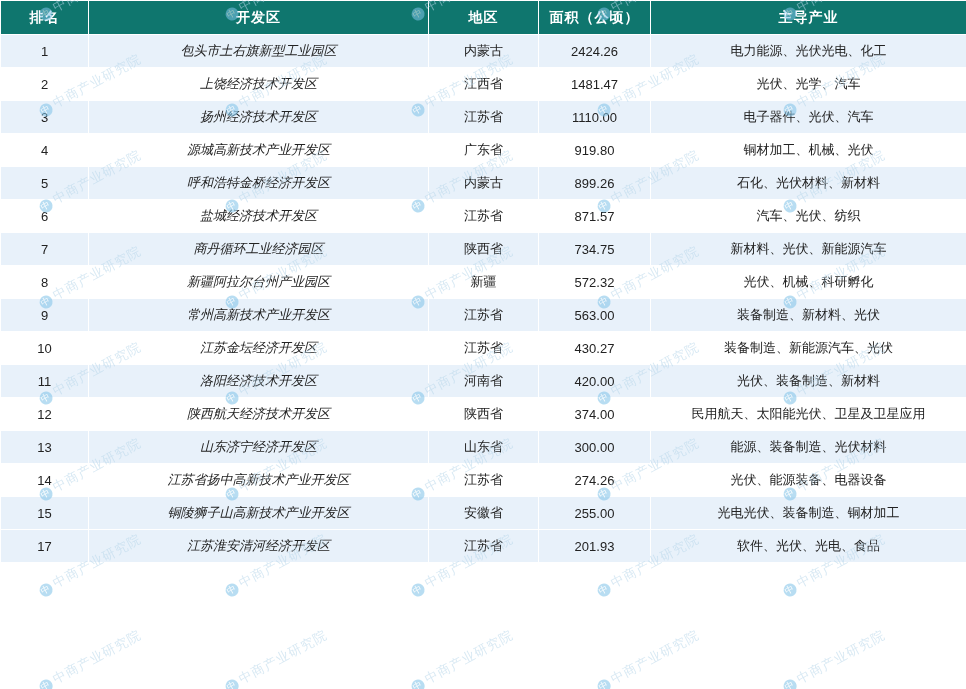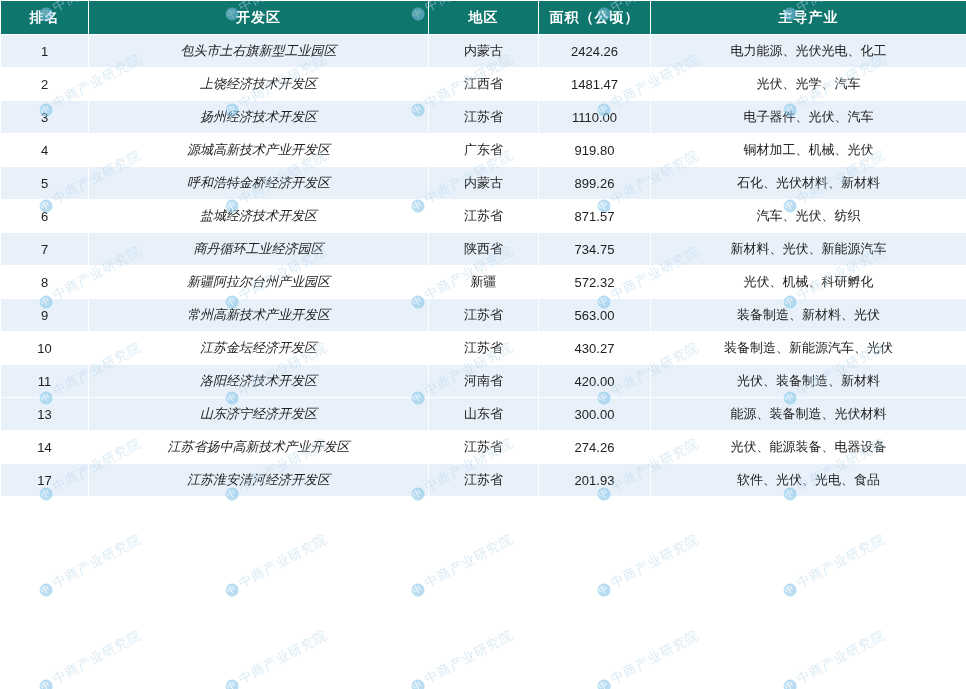--- a/index.html
+++ b/index.html
@@ -235,35 +235,49 @@
         <td class="col-area">430.27</td>
         <td class="col-industry">装备制造、新能源汽车、光伏</td>
       </tr>
       <tr class="odd">
         <td class="col-rank">11</td>
         <td class="col-name">洛阳经济技术开发区</td>
         <td class="col-region">河南省</td>
         <td class="col-area">420.00</td>
         <td class="col-industry">光伏、装备制造、新材料</td>
       </tr>
+      <tr class="even">
+        <td class="col-rank">12</td>
+        <td class="col-name">陕西航天经济技术开发区</td>
+        <td class="col-region">陕西省</td>
+        <td class="col-area">374.00</td>
+        <td class="col-industry">民用航天、太阳能光伏、卫星及卫星应用</td>
+      </tr>
       <tr class="odd">
         <td class="col-rank">13</td>
         <td class="col-name">山东济宁经济开发区</td>
         <td class="col-region">山东省</td>
         <td class="col-area">300.00</td>
         <td class="col-industry">能源、装备制造、光伏材料</td>
       </tr>
       <tr class="even">
         <td class="col-rank">14</td>
         <td class="col-name">江苏省扬中高新技术产业开发区</td>
         <td class="col-region">江苏省</td>
         <td class="col-area">274.26</td>
         <td class="col-industry">光伏、能源装备、电器设备</td>
       </tr>
       <tr class="odd">
+        <td class="col-rank">15</td>
+        <td class="col-name">铜陵狮子山高新技术产业开发区</td>
+        <td class="col-region">安徽省</td>
+        <td class="col-area">255.00</td>
+        <td class="col-industry">光电光伏、装备制造、铜材加工</td>
+      </tr>
+      <tr class="odd">
         <td class="col-rank">17</td>
         <td class="col-name">江苏淮安清河经济开发区</td>
         <td class="col-region">江苏省</td>
         <td class="col-area">201.93</td>
         <td class="col-industry">软件、光伏、光电、食品</td>
       </tr>
     </tbody>
 </table>
 
 </body></html>

